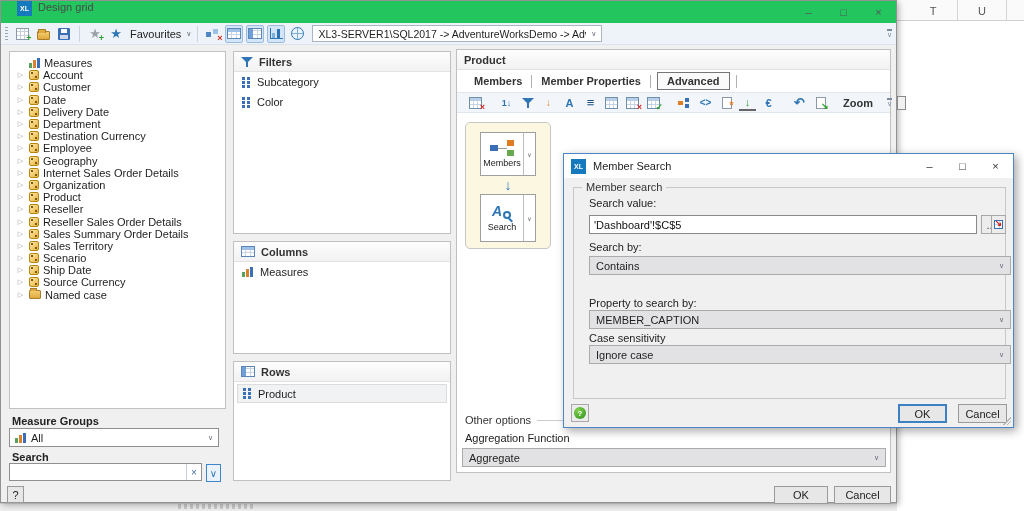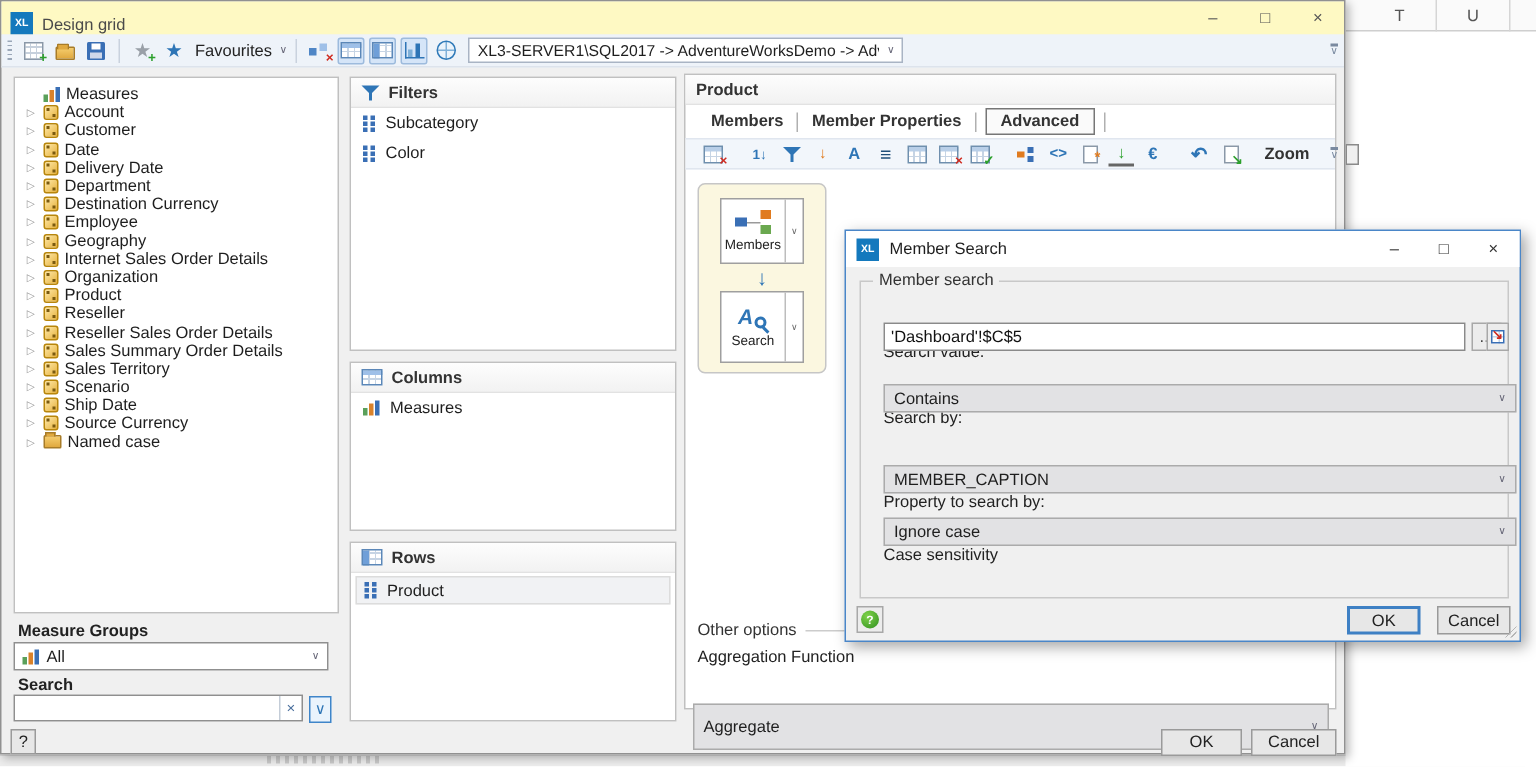--- a/index.html
+++ b/index.html
@@ -9,21 +9,21 @@
   .abs { position:absolute; }
 
   
   .xl-header { left:897px; top:0; width:127px; height:21px; background:#fafafa; border-bottom:1px solid #cfcfcf; }
   .xl-col { position:absolute; top:0; height:21px; width:49px; border-right:1px solid #d5d5d5; display:flex; align-items:center; justify-content:center; color:#555; }
   .bottom-strip { left:0; top:503px; width:897px; height:8px; background:#ededed; border-top:1px solid #d6d6d6; }
   .bottom-smudge { left:178px; top:504px; width:76px; height:5px; background:repeating-linear-gradient(90deg,#adadad 0 3px,transparent 3px 6px); opacity:.55; }
 
   
   .window { left:0; top:0; width:897px; height:503px; background:#f0f0f0; border:1px solid #919191; box-shadow:2px 2px 6px rgba(0,0,0,.28); }
-  .titlebar { left:0; top:0; width:100%; height:22px; background:#fef9c3; display:flex; align-items:flex-end; padding-left:6px; gap:6px; }
+  .titlebar { left:0; top:0; width:100%; height:22px; background:#22c55e; display:flex; align-items:flex-start; padding-left:16px; gap:6px; }
   .xlogo { width:15px; height:15px; background:#1479bd; color:#fff; font-size:7px; font-weight:bold; display:flex; align-items:center; justify-content:center; flex:0 0 auto; }
   .title-text { color:#4a4a4a; }
   .winbtns { position:absolute; right:0; top:0; height:22px; display:flex; }
   .winbtn { width:35px; height:22px; display:flex; align-items:center; justify-content:center; color:#555; font-size:11px; }
 
   
   .toolbar { left:0; top:22px; width:895px; height:22px; background:#eef3f9; border-bottom:1px solid #dde3ec; display:flex; align-items:center; gap:3px; padding:0 4px; }
   .grip { width:3px; height:14px; background:repeating-linear-gradient(#9aa7b8 0 1px,transparent 1px 3px); margin-right:2px; }
   .tbtn { width:18px; height:18px; display:flex; align-items:center; justify-content:center; position:relative; flex:0 0 auto; }
   .tbtn.pressed { background:#d5e5f8; border:1px solid #9dbbdd; border-radius:2px; }
@@ -156,21 +156,21 @@
   .btn { background:#e7e7e7; border:1px solid #9a9a9a; display:flex; align-items:center; justify-content:center; color:#222; }
   .btn.default { border:2px solid #3e80c4; }
 
   
   .dialog { left:563px; top:153px; width:451px; height:275px; background:#f0f0f0; border:1px solid #4a86c8; box-shadow:3px 3px 9px rgba(0,0,0,.35); }
   .dlg-title { height:24px; background:#fff; display:flex; align-items:center; gap:7px; padding-left:7px; }
   .dlg-btns { position:absolute; right:1px; top:0; height:24px; display:flex; }
   .dlg-btn { width:33px; height:24px; display:flex; align-items:center; justify-content:center; color:#333; }
   .groupbox { position:absolute; left:9px; top:33px; width:433px; height:212px; border:1px solid #c8c8c8; }
   .groupbox .gb-label { position:absolute; left:8px; top:-7px; background:#f0f0f0; padding:0 4px; color:#333; }
-  .dlg-label { position:absolute; left:15px; color:#222;margin-top:32px; }
+  .dlg-label { position:absolute; left:15px; color:#222; }
   .dlg-input { position:absolute; left:15px; width:388px; height:19px; background:#fff; border:1px solid #8a8a8a; font-family:"Liberation Sans",sans-serif; font-size:11px; padding:0 4px; color:#111; }
   .mini-btn { position:absolute; height:19px; background:#ececec; border:1px solid #a8a8a8; display:flex; align-items:center; justify-content:center; color:#444; }
   .picker { width:15px; }
   .picker .pg { width:9px; height:9px; border:1px solid #3a6fb5; background:
       linear-gradient(#c6d4e4,#c6d4e4) 0 3px/9px 1px no-repeat,
       linear-gradient(#c6d4e4,#c6d4e4) 4px 0/1px 9px no-repeat,#fff; position:relative; }
   .picker .arr { position:absolute; right:0; bottom:0; color:#cf2b20; font-size:9px; font-weight:bold; line-height:1; }
   .dlg-combo { position:absolute; left:15px; width:422px; height:19px; }
   .help-btn { position:absolute; left:7px; top:250px; width:18px; height:18px; background:#ececec; border:1px solid #a8a8a8; display:flex; align-items:center; justify-content:center; }
   .help-ball { width:12px; height:12px; border-radius:50%; background:radial-gradient(circle at 35% 30%,#7fd24a,#2f8f1f); color:#fff; font-size:8px; font-weight:bold; display:flex; align-items:center; justify-content:center; }
@@ -500,21 +500,21 @@
           </span>
           <span class="dd">∨</span>
         </div>
       </div>
 
       <div class="abs grp-line" style="left:8px; right:8px; top:364px;">
         <span>Other options</span>
           <span class="rule"></span>
       </div>
       <div class="abs" style="left:8px; top:382px; color:#222;">Aggregation Function</div>
-      <div class="abs combo-g" style="left:5px; top:419px; width:424px; height:31px;gap:48px;">
+      <div class="abs combo-g" style="left:5px; top:398px; width:424px; height:19px;gap:48px;">
         <span>Aggregate</span>
         <span class="chev">∨</span>
       </div>
     </div>
 
     <div class="abs btn" style="left:6px; top:485px; width:17px; height:17px;">?</div>
     <div class="abs btn" style="left:773px; top:485px; width:54px; height:18px;">OK</div>
     <div class="abs btn" style="left:833px; top:485px; width:57px; height:18px;">Cancel</div>
   </div>
 

